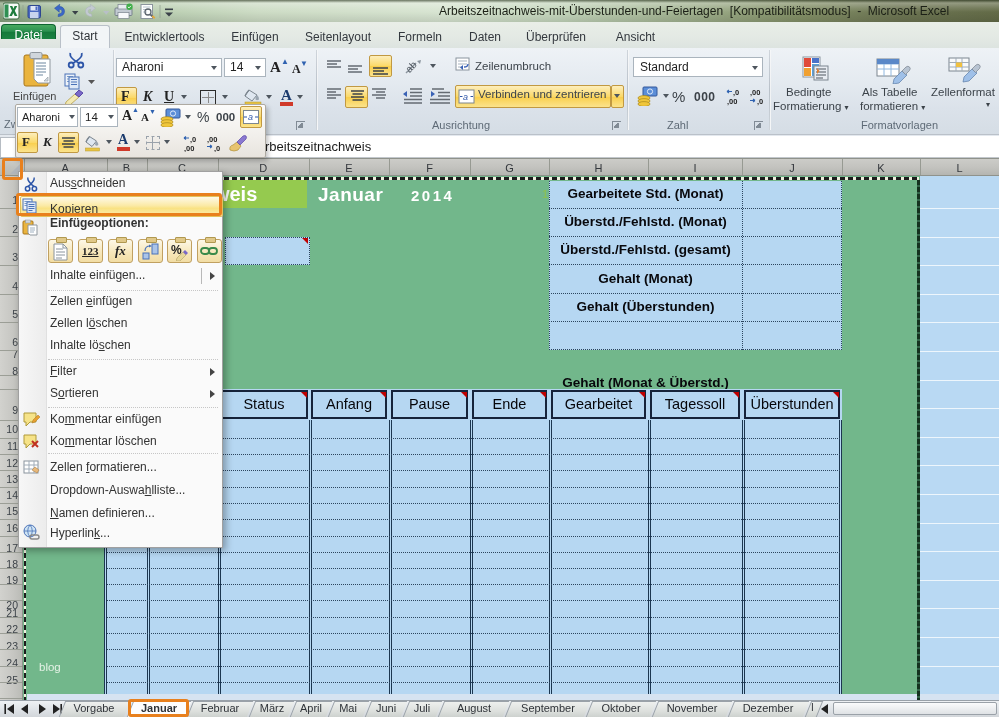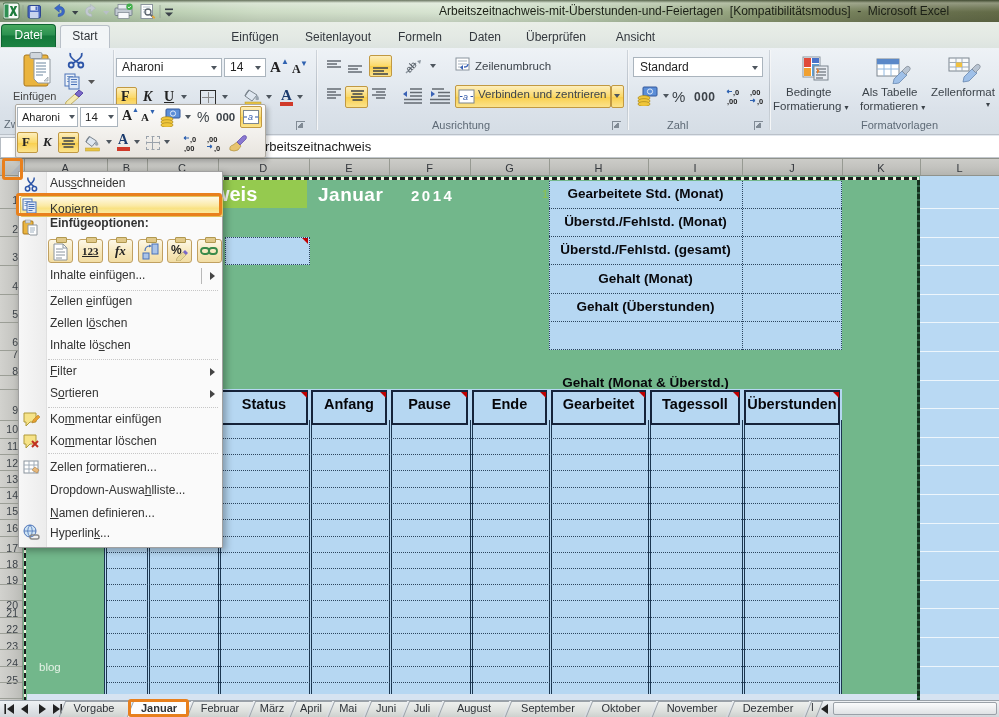--- a/index.html
+++ b/index.html
@@ -7,21 +7,21 @@
 .ab{position:absolute;}
 
 #titlebar{left:0;top:0;width:999px;height:22px;
  background:linear-gradient(90deg,#87a17e 0,#aac3a1 7%,#cddcc5 26%,#d7e4d1 44%,#c3d5bb 56%,#a2b391 68%,#828f66 80%,#6c7452 90%,#636b47 100%);}
 #titlebar:before{content:"";position:absolute;left:0;top:0;width:999px;height:22px;
  background:linear-gradient(180deg,rgba(45,55,35,.65) 0,rgba(255,255,255,.3) 3px,rgba(255,255,255,.12) 8px,rgba(255,255,255,0) 12px,rgba(0,0,0,.10) 100%);}
 #titletext{left:439px;top:4px;font-size:12px;color:#1b1f16;white-space:nowrap;}
 
 #tabrow{left:0;top:22px;width:999px;height:26px;background:linear-gradient(180deg,#e9eee7 0,#e3e9e4 60%,#dde4e0 100%);}
 .rtab{position:absolute;top:26px;height:22px;font-size:12px;color:#33383e;text-align:center;line-height:22px;}
-#tDatei{left:1px;top:24px;width:55px;height:23px;background:linear-gradient(180deg,#47a95f 0,#2c9150 45%,#15793a 50%,#1c8242 100%);border-radius:4px 4px 0 0;color:#fff;border:1px solid #0e6330;border-bottom:none;box-sizing:border-box;line-height:21px;}
+#tDatei{left:1px;top:24px;width:55px;height:15px;background:linear-gradient(180deg,#47a95f 0,#2c9150 45%,#15793a 50%,#1c8242 100%);border-radius:4px 4px 0 0;color:#fff;border:1px solid #0e6330;border-bottom:none;box-sizing:border-box;line-height:21px;}
 #tStart{left:60px;top:25px;width:50px;height:23px;background:#f2f5f7;border:1px solid #b9c0c8;border-bottom:none;border-radius:3px 3px 0 0;color:#2f3338;line-height:21px;box-sizing:border-box;}
 
 #ribbon{left:0;top:48px;width:999px;height:87px;background:linear-gradient(180deg,#eef2f6 0,#e4eaf0 40%,#dbe2ea 70%,#d5dde5 100%);border-bottom:1px solid #bac1c9;box-sizing:border-box;}
 .gsep{position:absolute;top:2px;width:1px;height:80px;background:linear-gradient(180deg,#cfd5db 0,#b9c1c9 50%,#cfd5db 100%);border-right:1px solid rgba(255,255,255,.8);}
 .glabel{position:absolute;top:119px;font-size:11px;color:#5e6a76;}
 .launcher{position:absolute;width:8px;height:8px;border-left:1.5px solid #818b95;border-top:1.5px solid #818b95;}
 .launcher:after{content:"";position:absolute;left:1px;top:1px;width:5px;height:5px;background:linear-gradient(135deg,transparent 0 40%,#818b95 40%);}
 .combo{position:absolute;background:#fff;border:1px solid #aab4bd;box-sizing:border-box;font-size:12px;color:#222;}
 .carat{position:absolute;width:0;height:0;border-left:3.5px solid transparent;border-right:3.5px solid transparent;border-top:4px solid #4e565e;}
 .btn-amber{background:linear-gradient(180deg,#fdeebc 0,#fbd968 50%,#f9ce4b 51%,#fbe38c 100%);border:1px solid #c19942;border-radius:2px;box-sizing:border-box;}
@@ -38,21 +38,21 @@
 .rnum{position:absolute;left:0;width:18px;text-align:right;font-size:10.5px;color:#3d4349;}
 .rline{position:absolute;left:0;width:22px;height:1px;background:#9b9e96;}
 .ants-h{position:absolute;height:2.5px;background:repeating-linear-gradient(90deg,#1c1c1c 0 5px,#f0f0de 5px 8px);}
 .ants-v{position:absolute;width:2px;background:repeating-linear-gradient(180deg,#1c1c1c 0 5px,#f0f0de 5px 8px);}
 #band{left:25px;top:180px;width:282px;height:28px;background:#95ca4f;}
 .wtxt{position:absolute;color:#fff;font-weight:bold;white-space:nowrap;}
 #summary{left:549px;top:181px;width:293px;height:169px;background:#b6d7f2;border-left:1px dotted #2c455f;border-right:1px dotted #2c455f;box-sizing:border-box;}
 .srow{position:absolute;left:549px;width:293px;height:28px;border-bottom:1px dotted #2c455f;box-sizing:border-box;}
 .slab{position:absolute;left:549px;width:193px;text-align:center;font-weight:bold;font-size:13.5px;color:#08080c;}
 #sdiv{left:742px;top:181px;width:1px;height:169px;border-left:1px dotted #2c455f;}
-.hcell{position:absolute;top:390px;height:35px;background:#b6d7f2;border:2px solid #16233a;box-sizing:border-box;text-align:center;font-weight:bold;font-size:14.5px;color:#06060a;line-height:25px;}
+.hcell{position:absolute;top:390px;height:29px;background:#b6d7f2;border:2px solid #16233a;box-sizing:border-box;text-align:center;font-weight:normal;font-size:14.5px;color:#06060a;line-height:25px;}
 .rtri{position:absolute;width:0;height:0;border-left:6px solid transparent;border-top:6px solid #c00000;}
 #tbody{left:104px;top:420px;width:738px;height:277px;background:#b6d7f2;box-sizing:border-box;}
 .vline{position:absolute;top:420px;width:3px;height:277px;background:linear-gradient(90deg,#1c3650 0 1px,#b6d7f2 1px 2px,#1c3650 2px 3px);}
 .dotline{position:absolute;left:107px;width:733px;height:0;border-top:1px dotted #2c455f;}
 #namecell{left:225px;top:237px;width:85px;height:28px;background:#b6d7f2;border:1px dotted #2c455f;box-sizing:border-box;}
 #lcol{left:920px;top:176px;width:79px;height:524px;background:#b9d9f3;}
 .lline{position:absolute;left:920px;width:79px;height:1px;background:rgba(255,255,255,.75);}
 #kline{left:917px;top:180px;width:2.5px;height:520px;background:repeating-linear-gradient(180deg,#14321f 0 5px,#33664a 5px 7px);}
 
 #tabbar{left:0;top:700px;width:999px;height:17px;background:linear-gradient(180deg,#eef1f4 0,#e0e4e8 50%,#d2d6da 100%);border-top:1px solid #99a1a9;box-sizing:border-box;}
@@ -105,20 +105,21 @@
   <path d="M147.3 12.3 l2.2 2.2" stroke="#5b646d" stroke-width="1.8"></path>
   <path d="M148.6 14.6 l2.4 2.4 l1.4 -1.4 l-2.4 -2.4 z" fill="#e3a83c"></path>
  </g>
  <rect x="156.5" y="3" width="1" height="13" fill="#93a393" opacity=".8"></rect>
  <path d="M162 6.5 h8 v1.6 h-8 z" fill="#3a4148"></path>
  <path d="M162 10.5 l4 4 l4 -4 z" fill="#3a4148"></path>
 </svg>
 <div id="tabrow" class="ab"></div>
 <div id="tDatei" class="rtab ab">Datei</div>
 <div id="tStart" class="rtab ab">Start</div>
+<div class="rtab ab" style="left:97px;width:135px;">Entwicklertools</div>
 <div class="rtab ab" style="left:215px;width:80px;">Einfügen</div>
 <div class="rtab ab" style="left:288px;width:100px;">Seitenlayout</div>
 <div class="rtab ab" style="left:380px;width:80px;">Formeln</div>
 <div class="rtab ab" style="left:455px;width:60px;">Daten</div>
 <div class="rtab ab" style="left:506px;width:100px;">Überprüfen</div>
 <div class="rtab ab" style="left:600px;width:71px;">Ansicht</div>
 <div id="ribbon" class="ab"></div>
 
 <svg class="ab" style="left:22px;top:52px" width="34" height="38" viewBox="0 0 34 38">
  <rect x="2" y="3" width="24" height="31" rx="2" fill="#eab43e" stroke="#a8761c"></rect>

